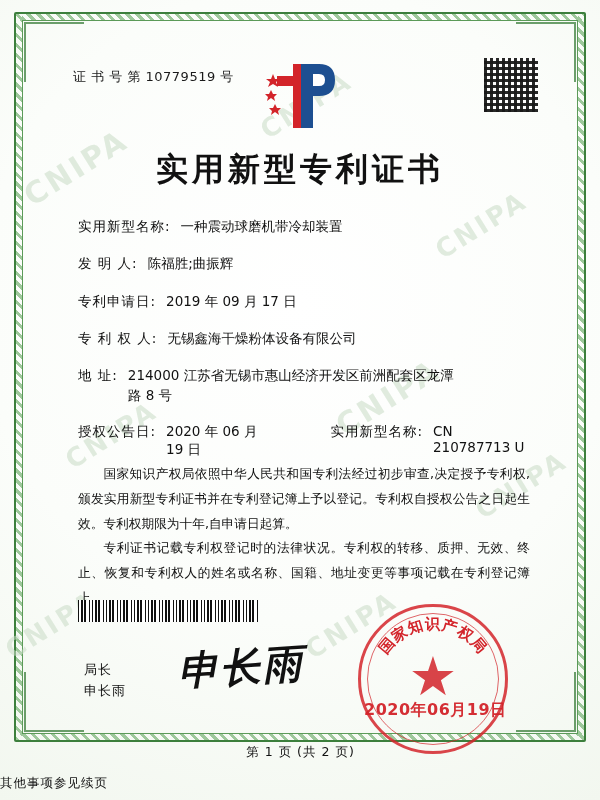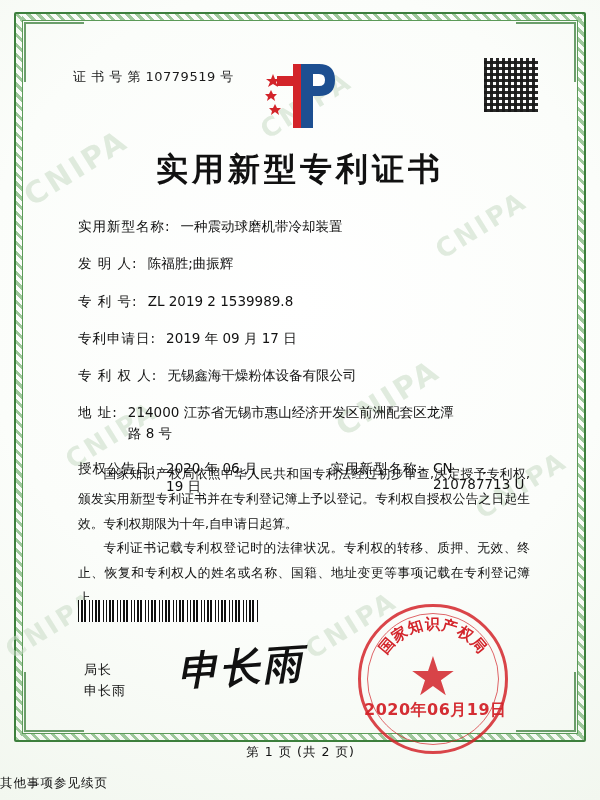--- a/index.html
+++ b/index.html
@@ -222,24 +222,20 @@
       <div class="row">
         <span class="lbl">实用新型名称:</span>
         <span class="val">一种震动球磨机带冷却装置</span>
       </div>
 
       <div class="row">
         <span class="lbl">发 明 人:</span>
         <span class="val">陈福胜;曲振辉</span>
       </div>
 
-      <div class="row">
-        <span class="lbl">专 利 号:</span>
-        <span class="val">ZL 2019 2 1539989.8</span>
-      </div>
 
       <div class="row">
         <span class="lbl">专利申请日:</span>
         <span class="val">2019 年 09 月 17 日</span>
       </div>
 
       <div class="row">
         <span class="lbl">专 利 权 人:</span>
         <span class="val">无锡鑫海干燥粉体设备有限公司</span>
       </div>

